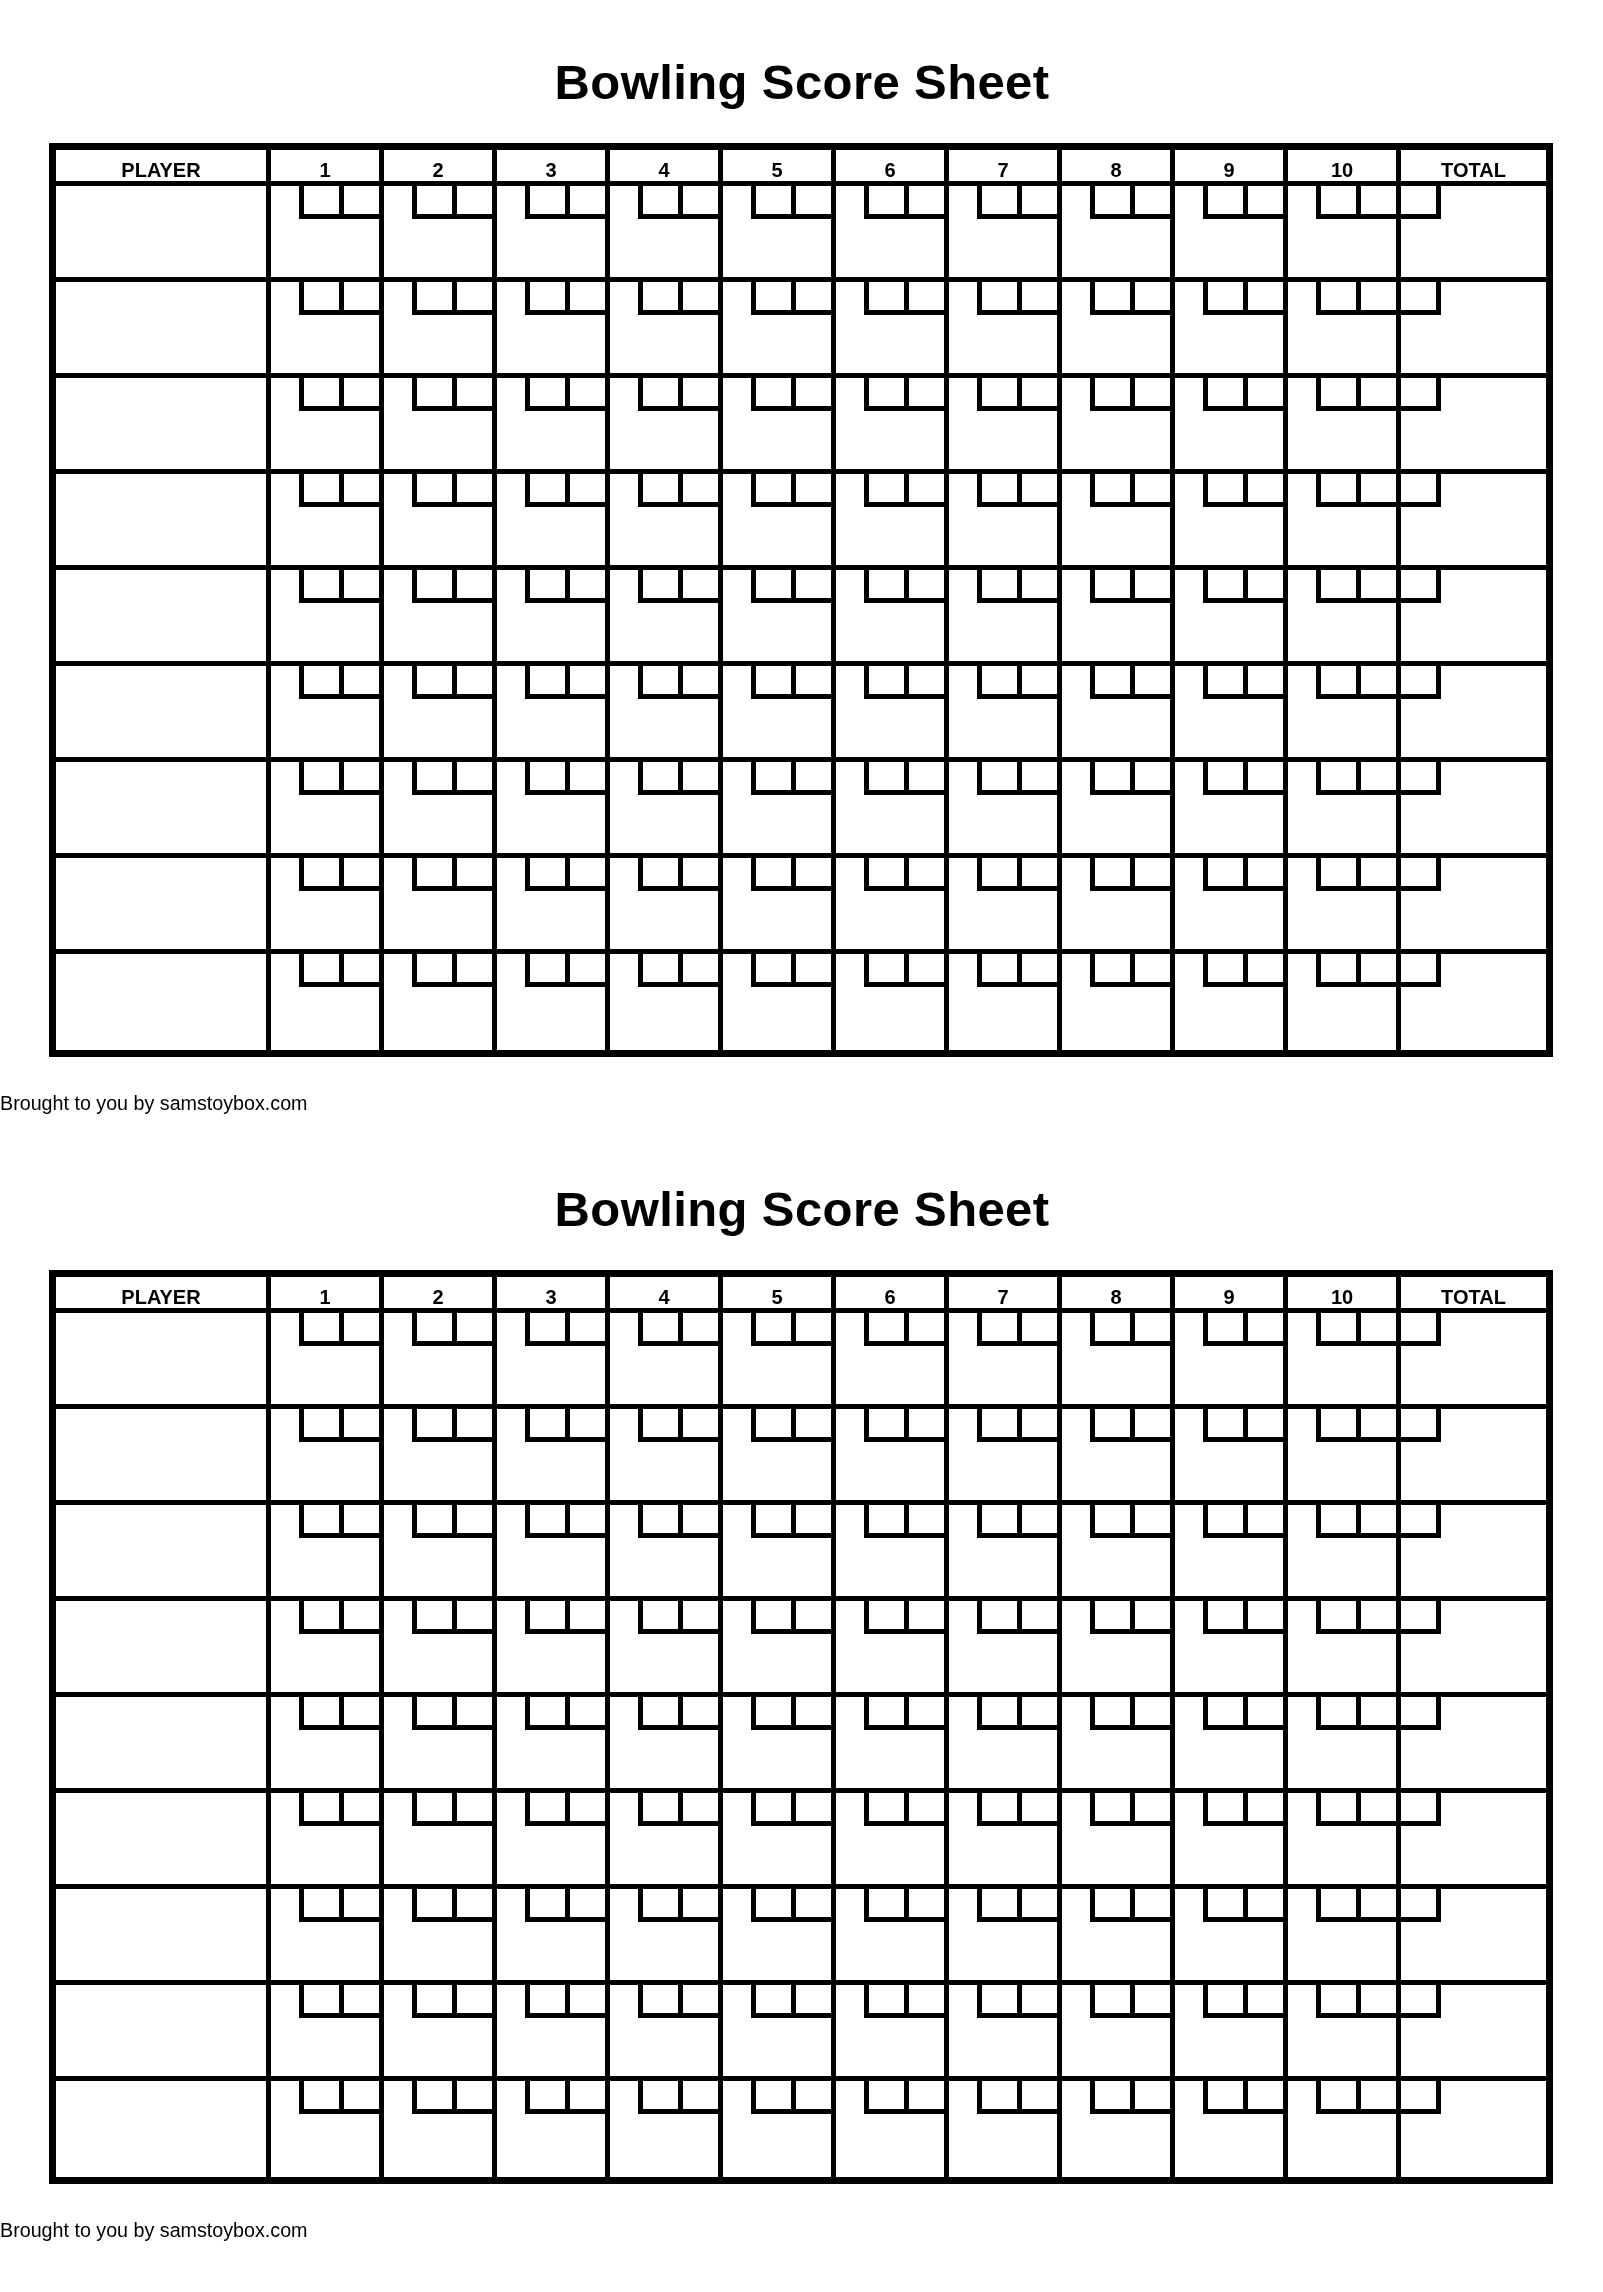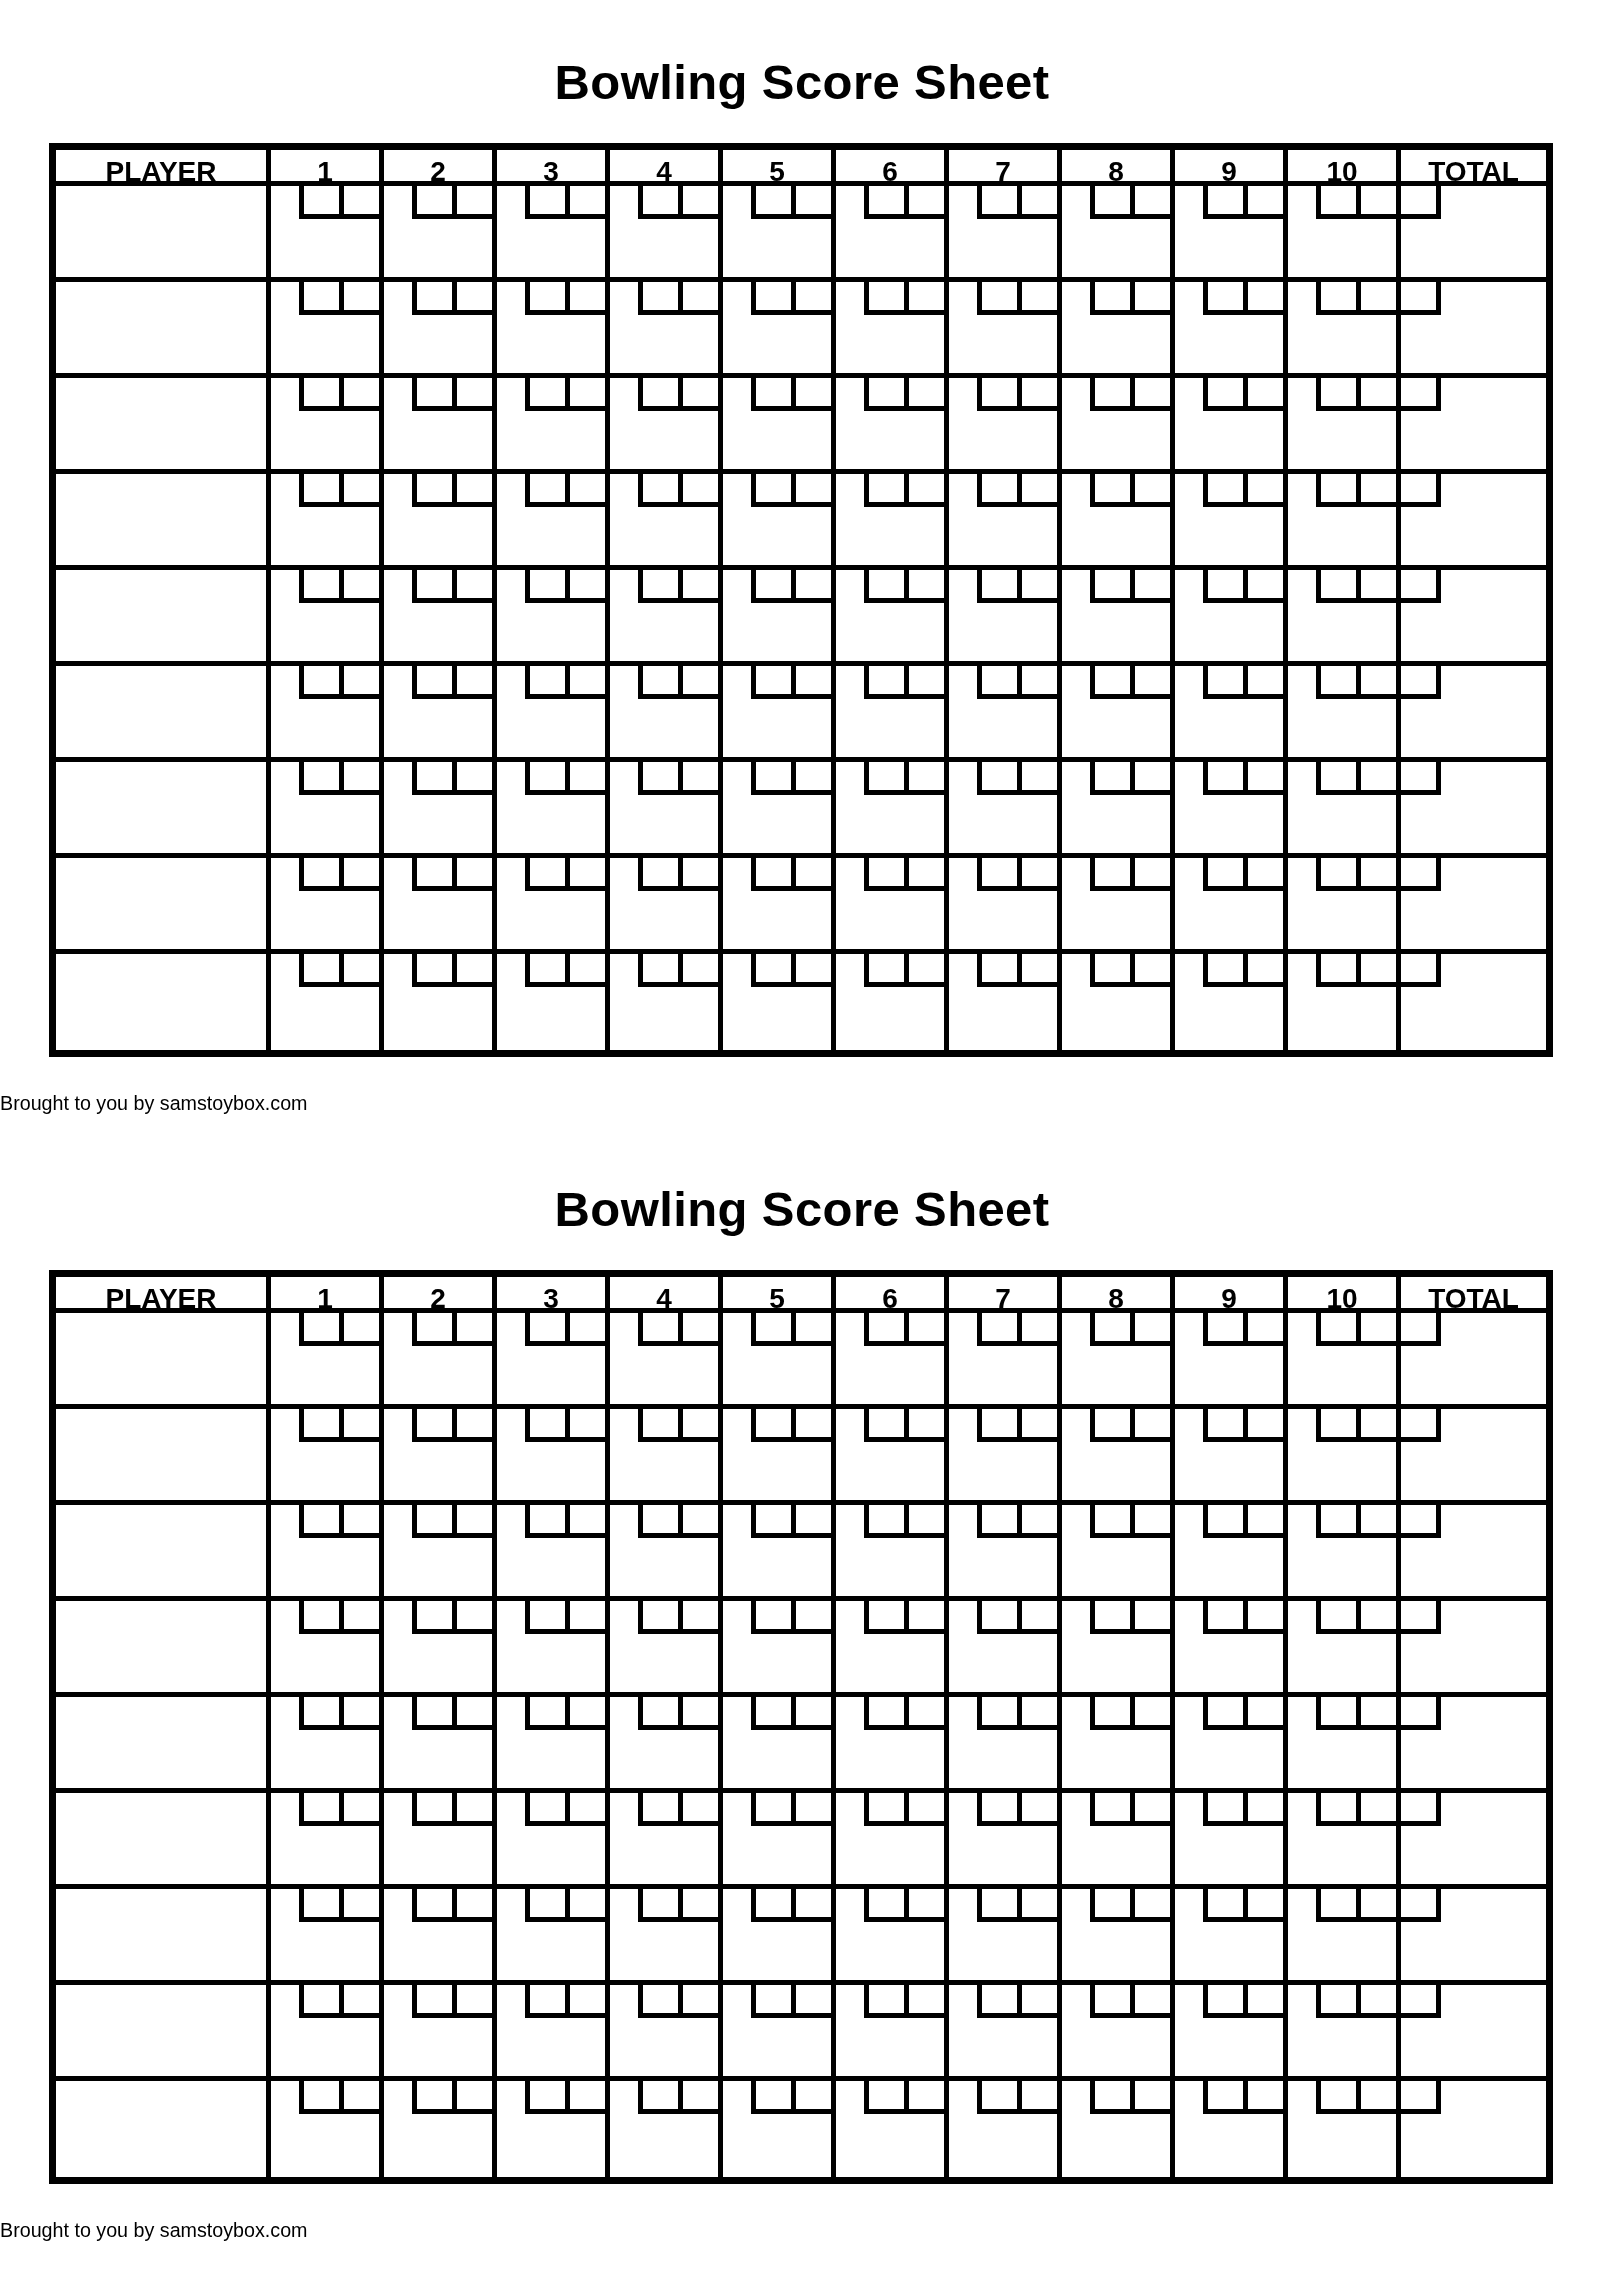--- a/index.html
+++ b/index.html
@@ -40,21 +40,21 @@
   }
   .hrow { height: 36px; border-bottom: 5.4px solid #000; }
   .prow { height: 96px; border-bottom: 5.4px solid #000; }
   .prow:last-child { border-bottom: none; }
 
   .hcell {
     display: flex;
     align-items: center;
     justify-content: center;
     font-weight: bold;
-    font-size: 28px;
+    font-size: 20px;
     border-right: 5.4px solid #000;
     line-height: 1;
     padding-top: 8px;
   }
   .hcell:last-child { border-right: none; }
 
   .cell { position: relative; border-right: 5.4px solid #000; background: #fff; }
   .cell:last-child { border-right: none; }
 
   .pair { position: absolute; top: 0; right: 0; display: flex; }

